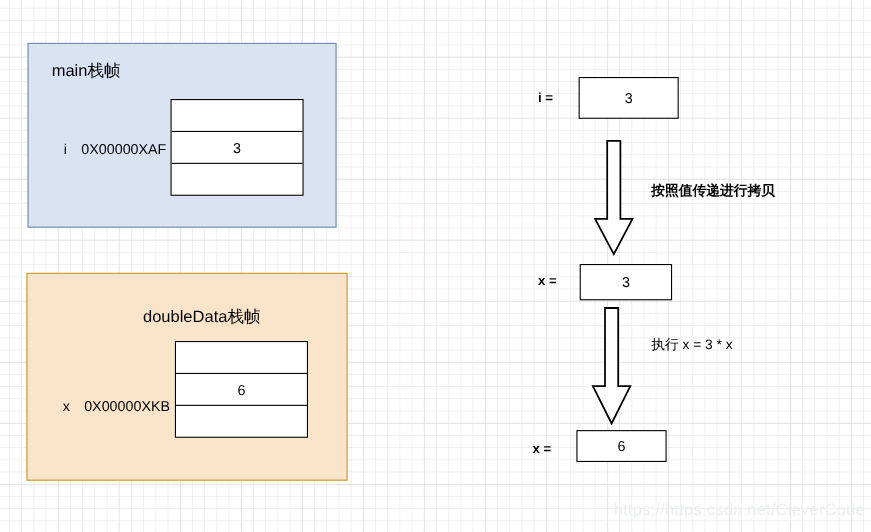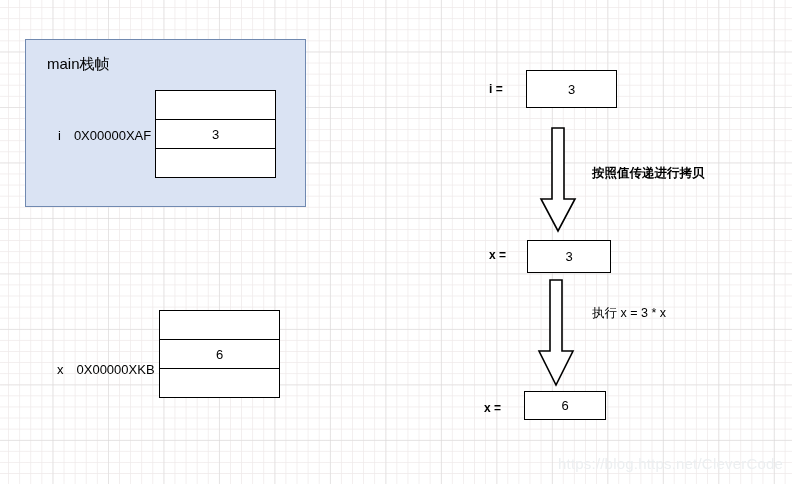--- a/index.html
+++ b/index.html
@@ -152,20 +152,23 @@
   <div class="var-label" style="left:58px; top:128px;">
     <span class="vname">i</span><span>0X00000XAF</span>
   </div>
 
   <div class="memtable" style="left:155px; top:90px; width:121px; height:88px;">
     <div class="memcell"></div>
     <div class="memcell mid">3</div>
     <div class="memcell"></div>
   </div>
 
+  <div class="frame frame-double">
+    <div class="frame-title">doubleData栈帧</div>
+  </div>
 
   <div class="var-label" style="left:57px; top:362px;">
     <span class="vname">x</span><span>0X00000XKB</span>
   </div>
 
   <div class="memtable" style="left:159px; top:310px; width:121px; height:88px;">
     <div class="memcell"></div>
     <div class="memcell mid">6</div>
     <div class="memcell"></div>
   </div>
@@ -184,15 +187,15 @@
 
   <svg class="arrow" style="left:532px; top:279px;" width="48" height="108" viewBox="0 0 48 108">
     <polygon points="18,1 30,1 30,72 41,72 24,106 7,72 18,72" fill="#ffffff" stroke="#000000" stroke-width="1.6" stroke-linejoin="miter"></polygon>
   </svg>
 
   <div class="annot" style="left:592px; top:305px;">执行 x = 3 * x</div>
 
   <div class="eqlabel" style="left:484px; top:401px;">x =</div>
   <div class="valbox" style="left:524px; top:391px; width:82px; height:29px;">6</div>
 
-  <div class="watermark">https://blog.https.net/CleverCode</div>
+  <div class="watermark">https://https.csdn.net/CleverCode</div>
 
 </div>
 
 </body></html>

